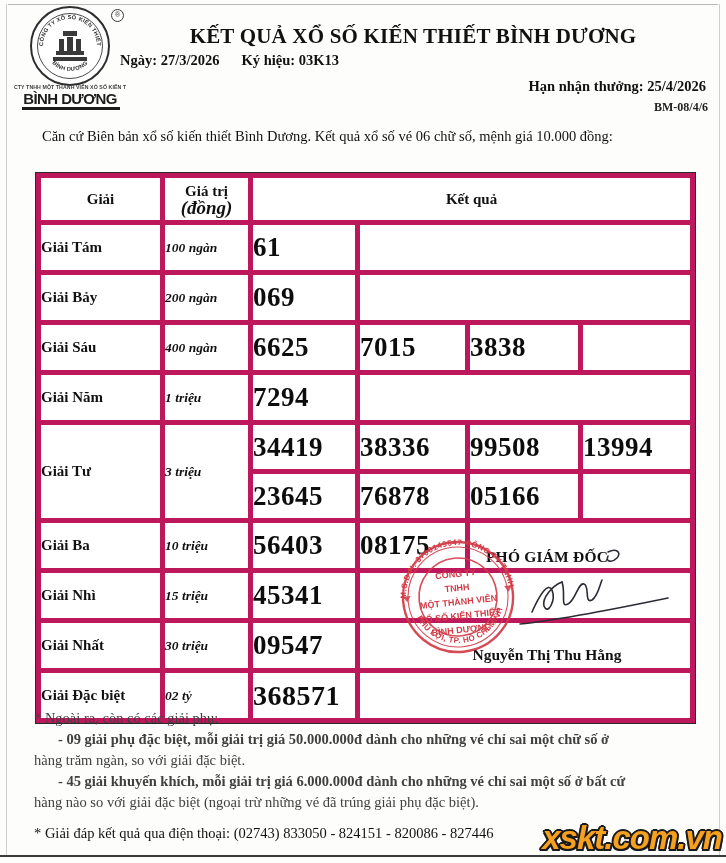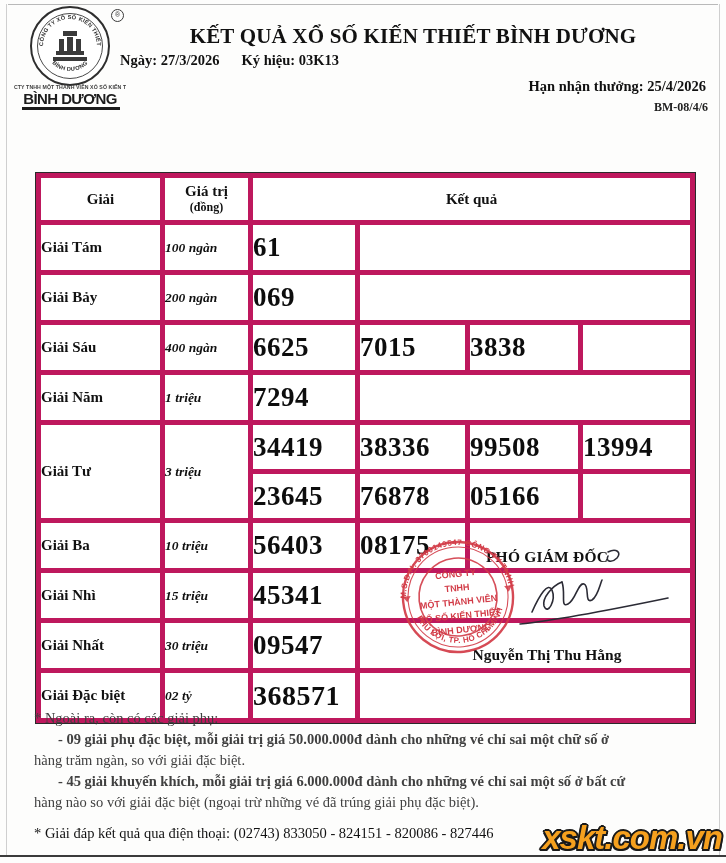--- a/index.html
+++ b/index.html
@@ -240,22 +240,23 @@
   .col-r4      { width: 112px; }
 
   th.head-cell {
     height: 42px;
     font-size: 15px;
     font-weight: bold;
     color: #111;
   }
   th.head-cell .sub {
     display: block;
-    font-weight: bold;
-    font-size: 12px;
+    font-style: italic;
+    font-weight: bold;
+    font-size: 19px;
     line-height: 15px;
   }
   th.head-cell .main-line {
     display: block;
     line-height: 17px;
   }
 
   td.prize-name {
     text-align: left;
     padding-left: 9px;
@@ -443,20 +444,21 @@
 
     <div id="title-date-line">
       <span>Ngày: 27/3/2026</span><span class="gap"></span><span>Ký hiệu: 03K13</span>
     </div>
 
     <div id="title-expiry">Hạn nhận thưởng: 25/4/2026</div>
 
     <div id="form-code">BM-08/4/6</div>
   </div>
 
+  <div id="intro">Căn cứ Biên bản xổ số kiến thiết Bình Dương. Kết quả xổ số vé 06 chữ số, mệnh giá 10.000 đồng:</div>
 
   <table id="results-table">
     <colgroup>
       <col class="col-prize">
         <col class="col-value">
       <col class="col-r1">
         <col class="col-r2">
         <col class="col-r3">
         <col class="col-r4">
     </colgroup>

